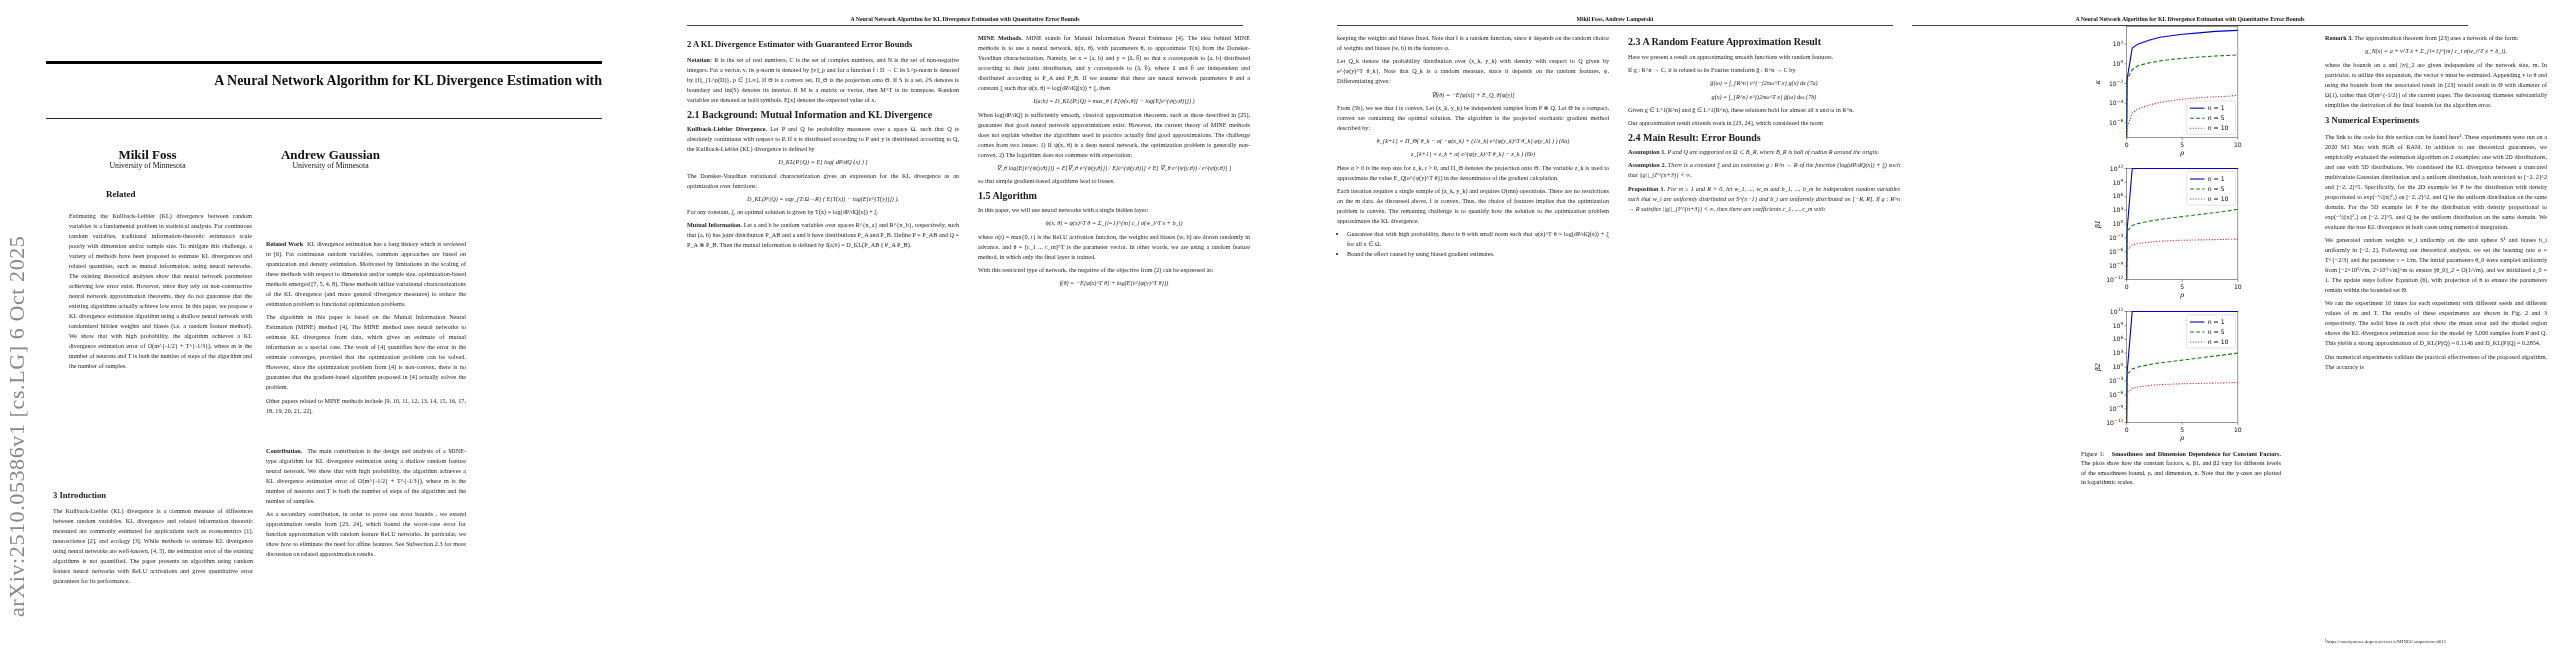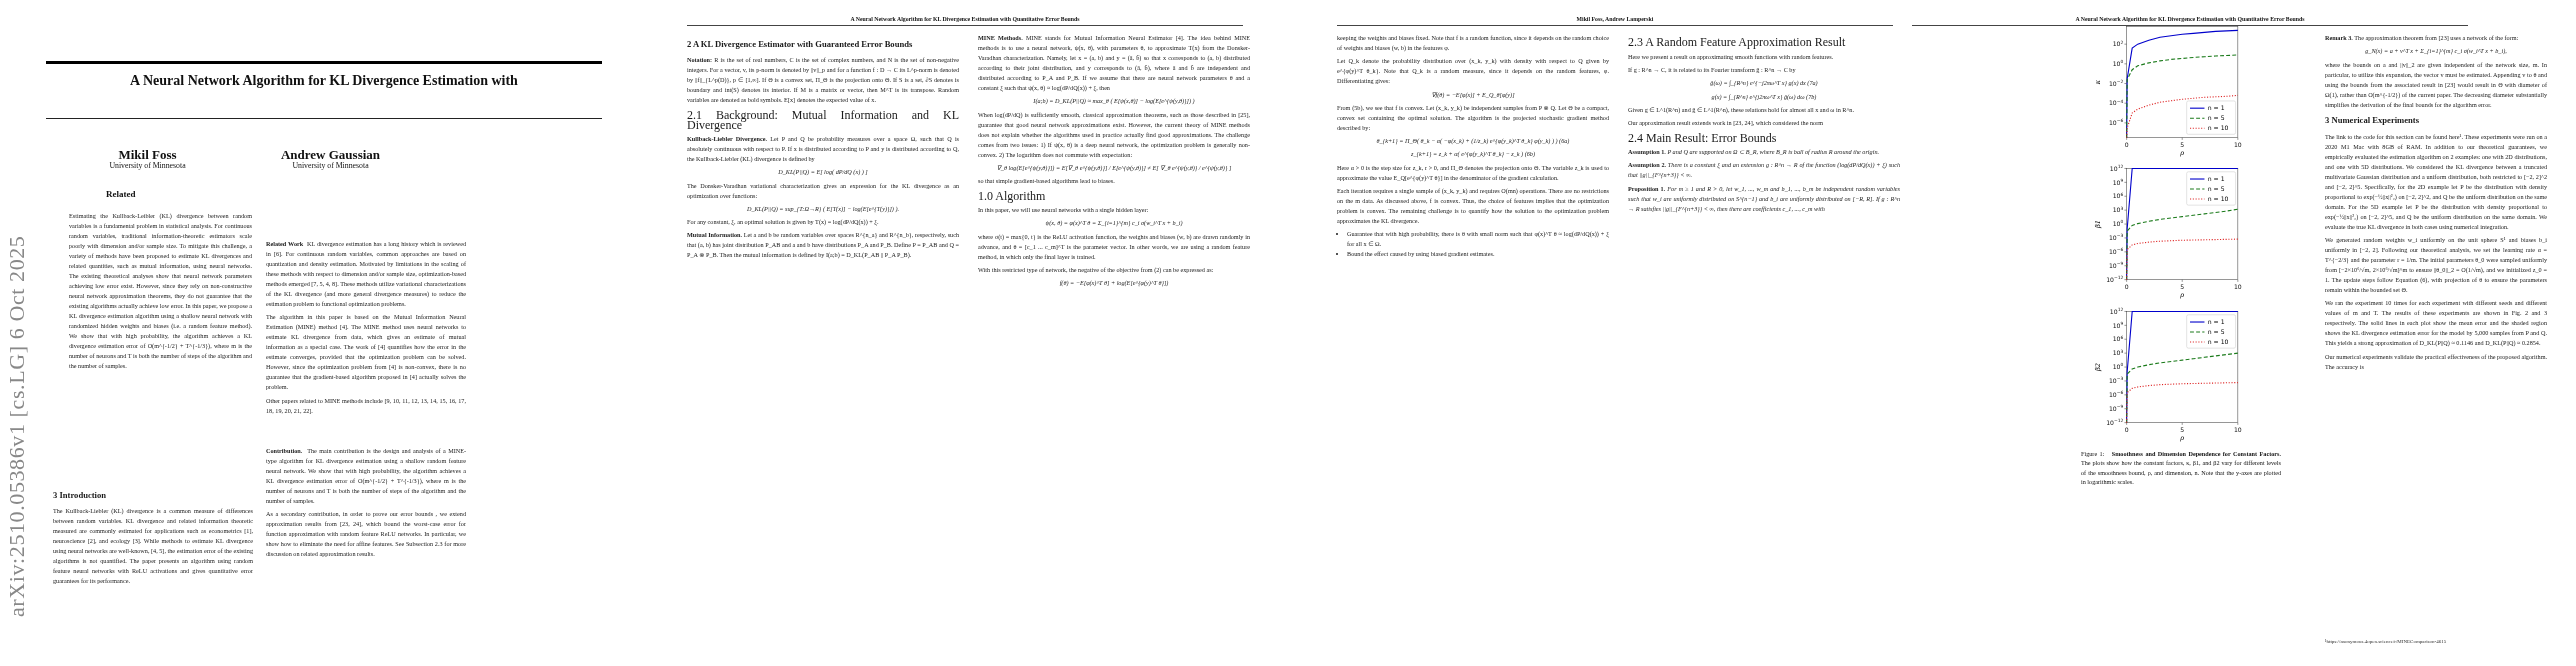--- a/index.html
+++ b/index.html
@@ -5,28 +5,28 @@
   html,body{margin:0;padding:0;background:#fff;}
   body{width:2576px;height:667px;overflow:hidden;position:relative;font-family:"DejaVu Serif","Liberation Serif",serif;color:#111;}
   .page{position:absolute;top:0;height:667px;background:#fff;}
   .p1{left:0;width:645px;}
   .p2{left:645px;width:650px;}
   .p3{left:1295px;width:650px;}
   .p4{left:1945px;width:631px;}
   .arxiv{position:absolute;left:4.4px;top:617px;transform-origin:0 0;transform:rotate(-90deg);font-family:"Liberation Serif",serif;font-size:22px;color:#888;white-space:nowrap;letter-spacing:0.6px;}
   .rule-thick{position:absolute;left:46px;width:556px;height:3.3px;background:#000;top:61px;}
   .rule-thin{position:absolute;left:46px;width:556px;height:1.1px;background:#222;top:118px;}
-  .title{position:absolute;left:46px;width:556px;top:74px;text-align:center;font-family:"Liberation Serif",serif;font-size:14px;font-weight:bold;line-height:14.5px;}
+  .title{position:absolute;left:46px;width:556px;top:74px;text-align:right;font-family:"Liberation Serif",serif;font-size:14px;font-weight:bold;line-height:14.5px;}
   .author{position:absolute;top:150px;text-align:center;font-family:"Liberation Serif",serif;font-size:7.8px;line-height:10.6px;width:145px;}
   .author b{display:block;font-size:13px;}
   .abs-h{position:absolute;left:106px;top:189px;font-family:"Liberation Serif",serif;font-weight:bold;font-size:9px;}
   .col{position:absolute;font-family:"Liberation Serif",serif;font-size:6.2px;line-height:10px;text-align:justify;color:#1a1a1a;}
   .col p{margin:0 0 3.3px 0;}
   .sec{font-family:"Liberation Serif",serif;font-weight:bold;font-size:8.6px;margin:5.6px 0 5.6px 0;line-height:11px;}
-  .subsec{font-family:"Liberation Serif",serif;font-weight:normal;font-size:12px;margin:4.4px 0 4.4px 0;}
+  .subsec{font-family:"Liberation Serif",serif;font-weight:bold;font-size:10px;margin:4.4px 0 4.4px 0;}
   .run{position:absolute;top:15.6px;font-family:"Liberation Serif",serif;font-weight:bold;font-size:5.8px;border-bottom:0.6px solid #444;height:9px;line-height:7.8px;}
   .eq{text-align:center;font-style:italic;margin:3.3px 0;color:#222;}
   .fig{position:absolute;left:147px;top:22px;width:156px;}
   .plot{position:relative;width:156px;height:139px;margin-bottom:3.3px;}
   .plot svg{display:block;}
   .caption{font-family:"Liberation Serif",serif;font-size:6.2px;line-height:9.4px;text-align:justify;width:200px;margin-left:-11px;}
   .fn{position:absolute;font-family:"Liberation Serif",serif;font-size:5px;color:#333;}
 </style>
 </head>
 <body>
@@ -82,21 +82,21 @@
     <p>For any constant, ξ, an optimal solution is given by T(x) = log(dP/dQ(x)) + ξ.</p>
     <p><b>Mutual Information.</b> <span>Let a and b be random variables over spaces R^{n_a} and R^{n_b}, respectively, such that (a, b) has joint distribution P_AB and a and b have distributions P_A and P_B. Define P = P_AB and Q = P_A ⊗ P_B. Then the mutual information is defined by I(a;b) = D_KL(P_AB || P_A P_B).</span></p>
   </div>
 
   <div class="col" style="left:333px;top:33px;width:272px;">
     <p><b>MINE Methods.</b> <span>MINE stands for Mutual Information Neural Estimator [4]. The idea behind MINE methods is to use a neural network, ψ(x, θ), with parameters θ, to approximate T(x) from the Donsker-Varadhan characterization. Namely, let x = (a, b) and y = (â, b̂) so that x corresponds to (a, b) distributed according to their joint distribution, and y corresponds to (â, b̂), where â and b̂ are independent and distributed according to P_A and P_B. If we assume that there are neural network parameters θ and a constant ξ such that ψ(x, θ) ≈ log(dP/dQ(x)) + ξ, then</span></p>
     <div class="eq">I(a;b) = D_KL(P||Q) ≈ max_θ ( E[ψ(x,θ)] − log(E[e^{ψ(y,θ)}]) )</div>
     <p>When log(dP/dQ) is sufficiently smooth, classical approximation theorems, such as those described in [25], guarantee that good neural network approximations exist. However, the current theory of MINE methods does not explain whether the algorithms used in practice actually find good approximations. The challenge comes from two issues: 1) If ψ(x, θ) is a deep neural network, the optimization problem is generally non-convex. 2) The logarithm does not commute with expectation:</p>
     <div class="eq">∇_θ log(E[e^{ψ(y,θ)}]) = E[∇_θ e^{ψ(y,θ)}] / E[e^{ψ(y,θ)}] ≠ E[ ∇_θ e^{ψ(y,θ)} / e^{ψ(y,θ)} ]</div>
     <p>so that simple gradient-based algorithms lead to biases.</p>
-    <div class="subsec">1.0   Algorithm</div>
+    <div class="subsec">1.5   Algorithm</div>
     <p>In this paper, we will use neural networks with a single hidden layer:</p>
     <div class="eq">ψ(x, θ) = φ(x)^T θ = Σ_{i=1}^{m} c_i σ(w_i^T x + b_i)</div>
     <p>where σ(t) = max{0, t} is the ReLU activation function, the weights and biases (w, b) are drawn randomly in advance, and θ = [c_1 ... c_m]^T is the parameter vector. In other words, we are using a random feature method, in which only the final layer is trained.</p>
     <p>With this restricted type of network, the negative of the objective from (2) can be expressed as:</p>
     <div class="eq">f(θ) = −E[φ(x)^T θ] + log(E[e^{φ(y)^T θ}])</div>
   </div>
 </div>
 
 <div class="page p3">
   <div class="run" style="left:42px;width:556px;text-align:center;">Mikil Foss, Andrew Lamperski</div>

